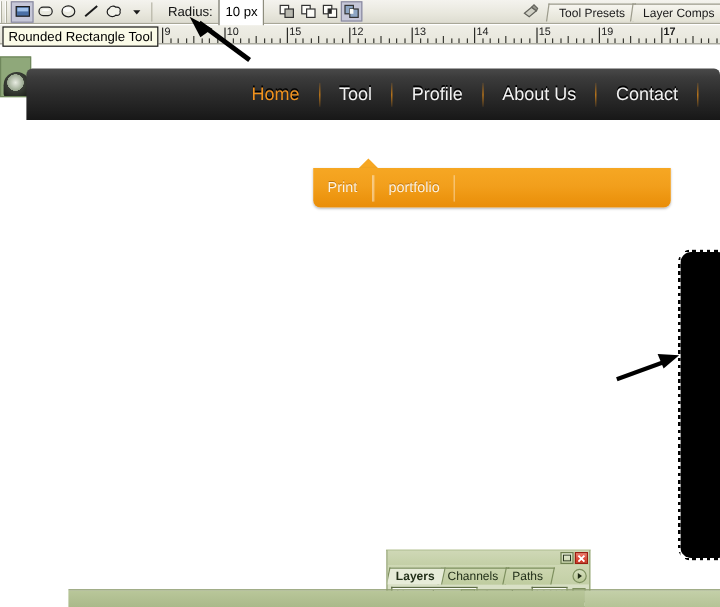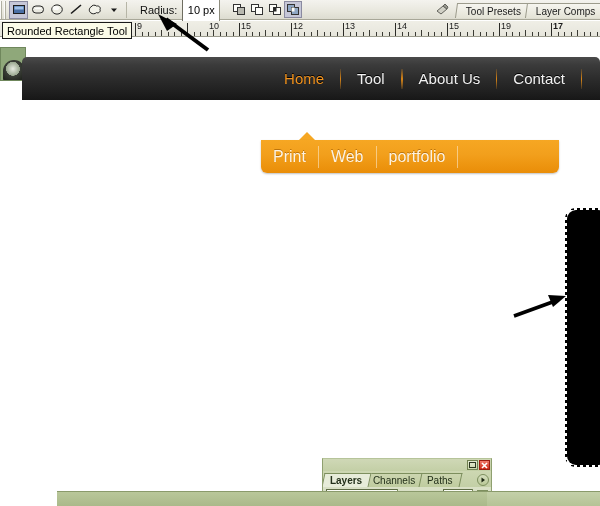--- a/index.html
+++ b/index.html
@@ -219,21 +219,21 @@
   }
   #submenu-arrow {
     position: absolute;
     left: 298px; top: 132px;
     width: 0; height: 0;
     border-left: 9px solid transparent;
     border-right: 9px solid transparent;
     border-bottom: 9px solid #f6a723;
   }
   .sub-item {
-    font-size: 16px;
+    font-size: 12px;
     color: #fdf3e2;
     padding: 0 12px;
     text-shadow: 0 -1px 0 rgba(150,85,0,.6);
     white-space: nowrap;
     line-height: 33px;
   }
   .sub-sep {
     width: 1px; height: 22px;
     background: rgba(255,255,255,.45);
   }
@@ -601,53 +601,53 @@
     <div class="rtick minor" style="left: 545px;"></div>
     <div class="rtick major" style="left: 551px;"></div>
     <div class="rtick minor" style="left: 558px;"></div>
     <div class="rtick minor" style="left: 564px;"></div>
     <div class="rtick minor" style="left: 571px;"></div>
     <div class="rtick mid" style="left: 577px;"></div>
     <div class="rtick minor" style="left: 584px;"></div>
     <div class="rtick minor" style="left: 590px;"></div>
     <div class="rtick minor" style="left: 597px;"></div>
     <div class="rnum" style="left: 137px;">9</div>
-    <div class="rnum" style="left: 189px; padding-left: 20px;">10</div>
+    <div class="rnum" style="left: 189px;">10</div>
     <div class="rnum" style="left: 241px;">15</div>
     <div class="rnum" style="left: 293px;">12</div>
     <div class="rnum" style="left: 345px;">13</div>
     <div class="rnum" style="left: 397px;">14</div>
     <div class="rnum" style="left: 449px;">15</div>
     <div class="rnum" style="left: 501px;">19</div>
     <div class="rnum" style="left: 553px; font-weight: bold;">17</div>
   </div>
 
 <div id="canvas"></div>
 
 <div id="doc-thumb">
   <div class="tb-inner"></div>
 </div>
 
 <div id="navbar">
   <span class="nav-item accent">Home</span>
   <span class="nav-sep"></span>
   <span class="nav-item">Tool</span>
   <span class="nav-sep"></span>
+  <span class="nav-item">Profile</span>
   <span class="nav-sep"></span>
   <span class="nav-item">About Us</span>
   <span class="nav-sep"></span>
   <span class="nav-item">Contact</span>
   <span class="nav-sep"></span>
 </div>
 
 <div id="submenu-arrow"></div>
 <div id="submenu">
   <span class="sub-item">Print</span>
   <span class="sub-sep"></span>
-  <span class="sub-item">Web</span>
   <span class="sub-sep"></span>
   <span class="sub-item">portfolio</span>
   <span class="sub-sep"></span>
 </div>
 
 <div id="shape-layer"></div>
 <div id="shape-marching"></div>
 
 <svg class="annot-arrow" style="left:150px; top:10px;" width="62" height="42" viewBox="0 0 62 42">
   <path d="M58 40 L16 9" stroke="#000" stroke-width="4" stroke-linecap="butt"></path>

